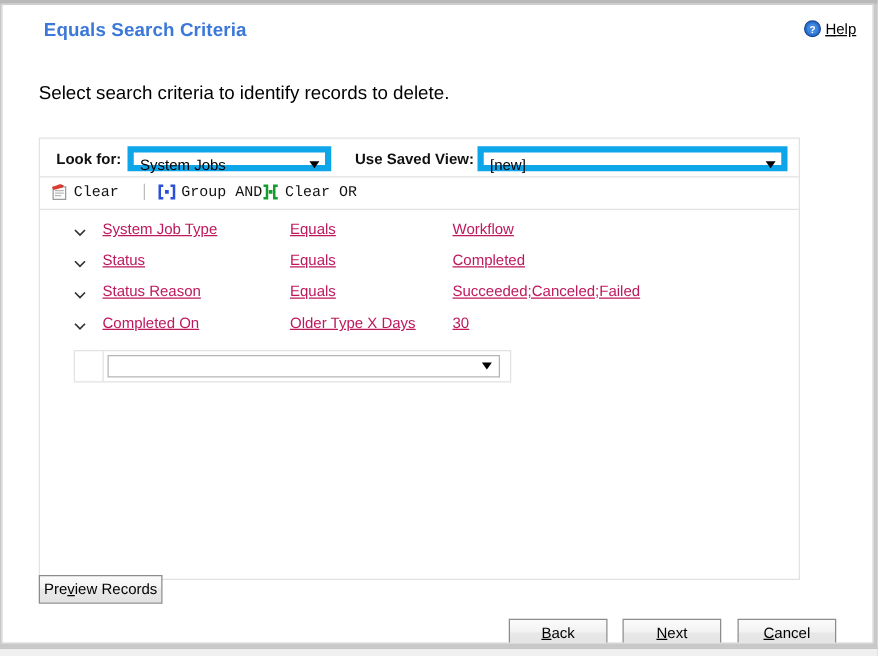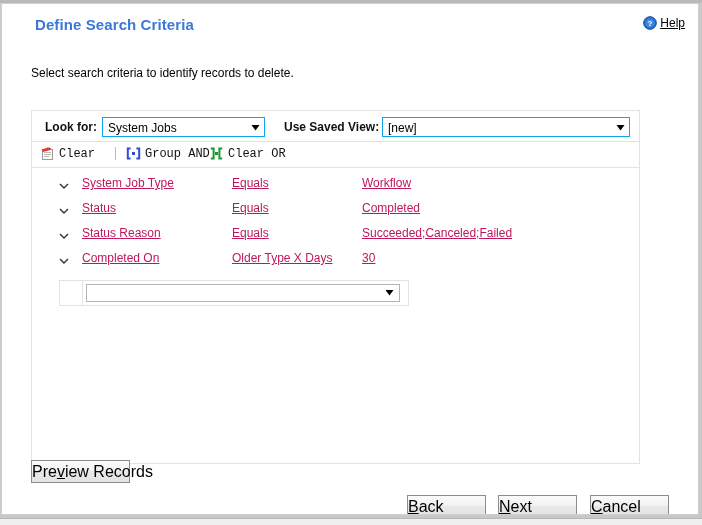--- a/index.html
+++ b/index.html
@@ -63,21 +63,21 @@
     display: inline-block;
     flex: 0 0 auto;
   }
   .help-text { text-decoration: underline; }
   .help-text .accel { }
 
   .instruction {
     position: absolute;
     left: 29px;
     top: 62px;
-    font-size: 12px;
+    font-size: 15px;
     color: #000;
     white-space: nowrap;
   }
 
   
   .criteria-panel {
     position: absolute;
     left: 29px;
     top: 106px;
     width: 609px;
@@ -98,21 +98,21 @@
     font-size: 12px;
     font-weight: bold;
     color: #111;
     white-space: nowrap;
   }
   .lbl-lookfor { left: 13px; top: 9px; }
   .lbl-savedview { left: 252px; top: 9px; }
 
   .combo {
     position: absolute;
-    border: 1px solid #0ea5e9;
+    border: 5px solid #0ea5e9;
     background: #ffffff;
     box-sizing: border-box;
     height: 20px;
     cursor: pointer;
     font-size: 12px;
     color: #000;
   }
   .combo .val {
     position: absolute;
     left: 5px;
@@ -229,23 +229,23 @@
     height: 12px;
   }
 
   
   .btn {
     position: absolute;
     box-sizing: border-box;
     border: 1px solid #8c8c8c;
     background: linear-gradient(to bottom, #fbfbfb 0%, #f2f2f2 45%, #e8e8e8 50%, #e3e3e3 100%);
     font-family: "Liberation Sans", sans-serif;
-    font-size: 16px;
+    font-size: 12px;
     color: #000;
-    text-align: left;
+    text-align: center;
     cursor: pointer;
     padding: 0;
     line-height: 21px;
     height: 23px;
     white-space: nowrap;
   }
   .btn-preview { left: 29px; top: 456px; width: 99px; }
   .btn-back    { left: 405px; top: 491px; width: 79px; }
   .btn-next    { left: 496px; top: 491px; width: 79px; }
   .btn-cancel  { left: 588px; top: 491px; width: 79px; }
@@ -265,21 +265,21 @@
     color: #444;
   }
 </style>
 </head>
 <body>
 
 <div class="topstrip"></div>
 
 <div class="window">
 
-  <div class="page-title">Define Search Criteria</div>
+  <div class="page-title">Equals Search Criteria</div>
 
   <a class="help-link">
     <span class="help-icon">
       <svg width="14" height="14" viewBox="0 0 14 14">
         <circle cx="7" cy="7" r="6.3" fill="#2b6fd0" stroke="#14498f" stroke-width="1"></circle>
         <circle cx="7" cy="7" r="4.4" fill="#3f87e0"></circle>
         <text x="7" y="10.4" font-family="Liberation Sans, sans-serif" font-size="8" font-weight="bold" fill="#ffffff" text-anchor="middle">?</text>
       </svg>
     </span>
     <span class="help-text"><span class="accel">H</span><span>elp</span></span>

